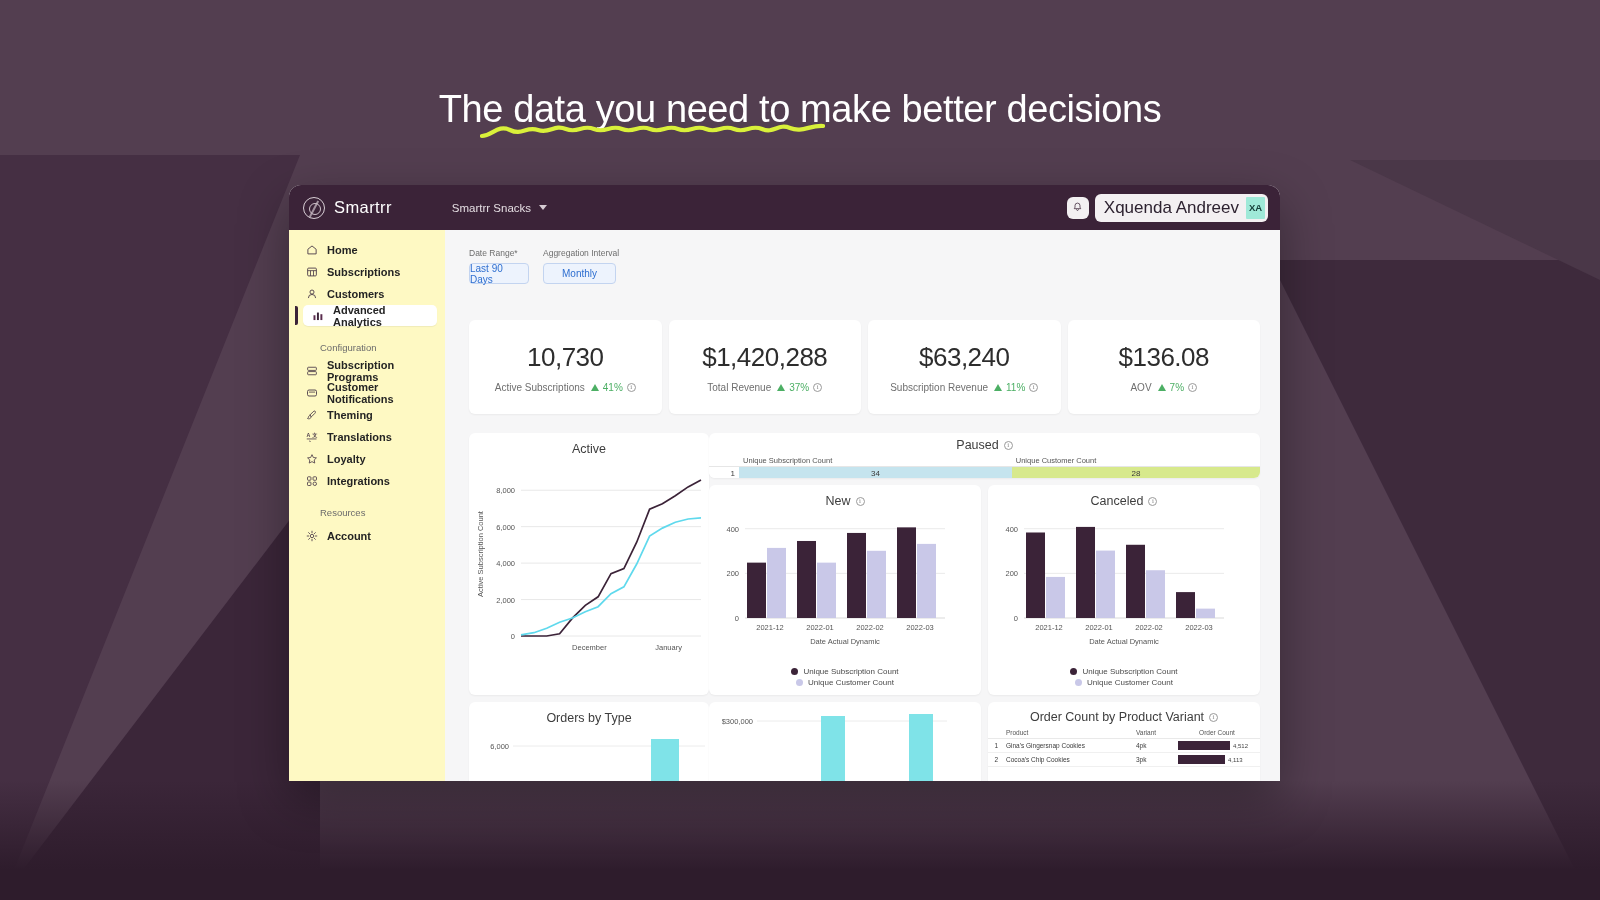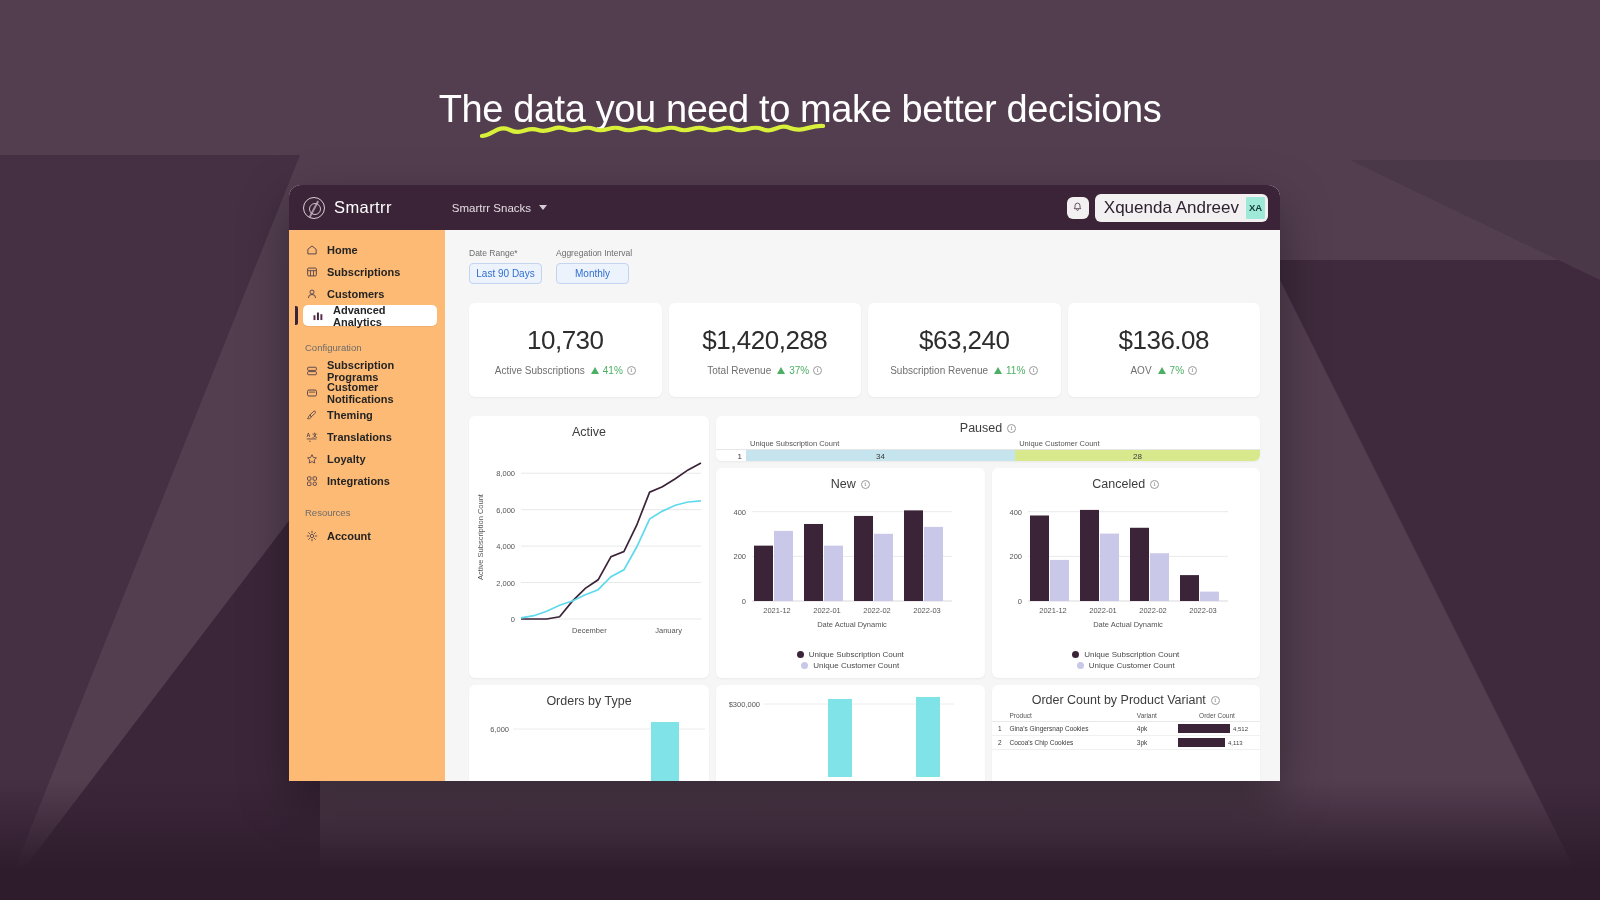--- a/index.html
+++ b/index.html
@@ -147,21 +147,21 @@
     color: #17403a;
     font-size: 9.5px; font-weight: 700;
     display: flex; align-items: center; justify-content: center;
   }
 
   .body-row { display: flex; height: 551px; }
 
   
   .sidebar {
     width: 156px;
-    background: #fdba74;
+    background: #fef9c3;
     padding: 9px 8px 0 8px;
     position: relative;
     flex: none;
   }
   .nav-item {
     display: flex; align-items: center; gap: 9px;
     height: 21px;
     padding: 0 8px;
     border-radius: 5px;
     font-size: 11px;
@@ -183,48 +183,48 @@
     width: 3px; height: 19px;
     border-radius: 0 2px 2px 0;
     background: #3b2338;
   }
   .nav-ico { width: 13px; height: 13px; flex: none; color: #4b3b48; display:flex; align-items:center; justify-content:center;}
   .nav-ico svg { display:block; }
   .section-label {
     font-size: 9.5px;
     color: #6b6b6b;
     padding: 0 8px;
-    margin: 16px 0 7px;
+    margin: 16px 15px 7px;
     font-weight: 400;
   }
 
   
   .main {
     flex: 1;
     background: #f6f6f7;
     padding: 18px 20px 0 24px;
     overflow: hidden;
   }
   .page-title {
     font-size: 21px; color: #2b2b2b; font-weight: 400;
     margin-bottom: 13px;
   }
-  .filters { display: flex; gap: 14px; margin-bottom: 19px; }
+  .filters { display: flex; gap: 14px; margin-bottom: 36px; }
   .filter-label { font-size: 8.5px; color: #6d6d6d; margin-bottom: 5px; }
   .filter-btn {
     border: 1px solid #c3d4f0;
     background: #edf3fd;
     color: #2f6fd0;
     font-size: 10px;
     border-radius: 4px;
     height: 21px;
     display: flex; align-items: center; justify-content: center;
     cursor: pointer;
   }
-  .fb-w1 { width: 73px; }
+  .fb-w1 { width: 60px; }
   .fb-w2 { width: 73px; }
 
   
   .kpi-row { display: flex; gap: 7px; margin-bottom: 19px; }
   .kpi {
     flex: 1;
     background: #fff;
     border-radius: 6px;
     height: 94px;
     display: flex; flex-direction: column;
@@ -248,21 +248,21 @@
   .info-i {
     width: 9px; height: 9px; border-radius: 50%;
     border: 1px solid #9a9a9a; color: #8a8a8a;
     font-size: 7px; line-height: 7.5px; text-align: center;
     font-family: "Liberation Serif", serif;
     flex: none;
     cursor: pointer;
   }
 
   
-  .grid { display: flex; gap: 7px; }
+  .grid { display: flex; }
   .col-left { width: 240px; flex: none; }
   .col-right { flex: 1; }
 
   .card {
     background: #fff;
     border-radius: 6px;
     box-shadow: 0 1px 2px rgba(0,0,0,.05);
   }
   .card-title {
     text-align: center;

